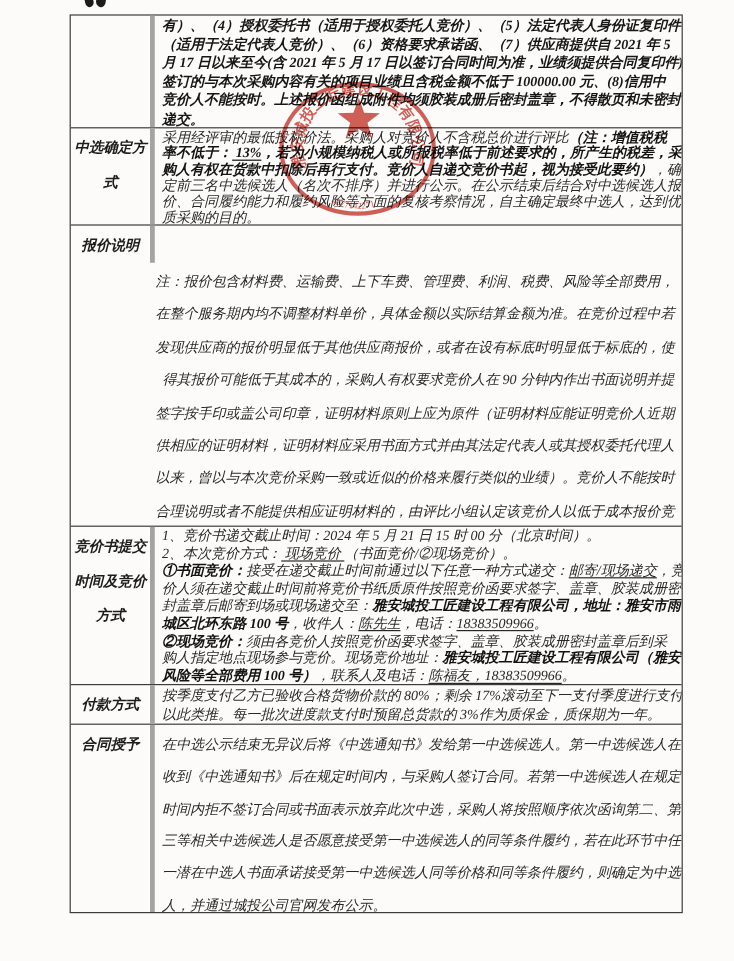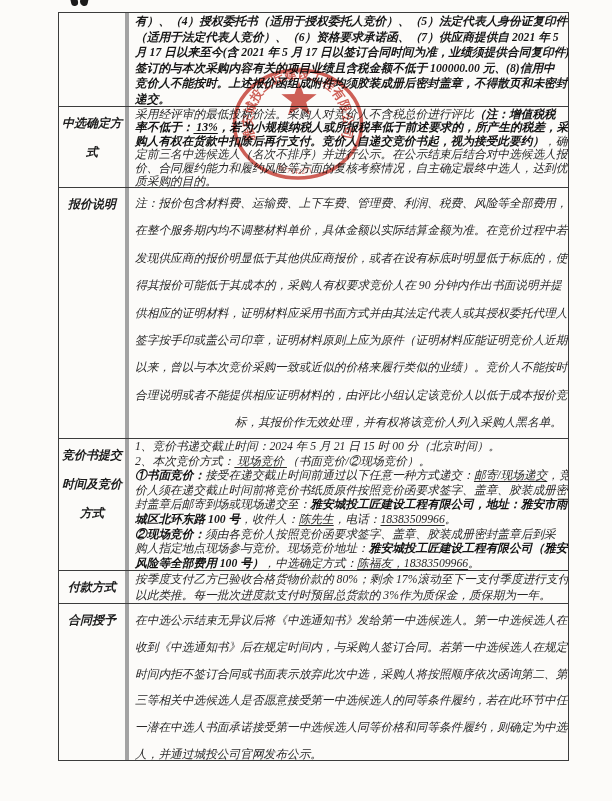--- a/index.html
+++ b/index.html
@@ -30,21 +30,21 @@
     font-size:11.7px;color:#282828;overflow:hidden;
   }
   .line{white-space:nowrap;}
   .b{font-weight:bold;color:#131313;}
   .u{text-decoration:underline;text-underline-offset:2px;}
   
   .row:nth-child(1){height:93px;}
   .row:nth-child(1) .content-cell{line-height:15.6px;font-weight:bold;color:#161616;}
   .row:nth-child(2){height:80px;}
   .row:nth-child(2) .content-cell{line-height:13.4px;}
-  .row:nth-child(3){height:250px;}
+  .row:nth-child(3){height:250px;flex-direction:column;}
   .row:nth-child(3) .content-cell{line-height:27.4px;padding-top:2px;text-align:right;}
   .row:nth-child(4){height:131px;}
   .row:nth-child(4) .content-cell{line-height:14.6px;}
   .row:nth-child(5){height:32px;}
   .row:nth-child(5) .content-cell{line-height:15.5px;}
   .row:nth-child(6){height:156px;}
   .row:nth-child(6) .content-cell{line-height:26.8px;padding-top:4px;}
   
   .stamp{
     position:absolute;left:228px;top:64px;width:141px;height:118px;
@@ -89,39 +89,39 @@
           <div class="line"><span>质采购的目的。</span></div>
         </div>
       </div>
       <div class="row">
         <div class="label-cell">报价说明</div>
         <div class="content-cell">
           <div class="line"><span>注：报价包含材料费、运输费、上下车费、管理费、利润、税费、风险等全部费用，</span></div>
           <div class="line"><span>在整个服务期内均不调整材料单价，具体金额以实际结算金额为准。在竞价过程中若</span></div>
           <div class="line"><span>发现供应商的报价明显低于其他供应商报价，或者在设有标底时明显低于标底的，使</span></div>
           <div class="line"><span>得其报价可能低于其成本的，采购人有权要求竞价人在 90 分钟内作出书面说明并提</span></div>
+          <div class="line"><span>签字按手印或盖公司印章，证明材料原则上应为原件（证明材料应能证明竞价人近期</span></div>
           <div class="line"><span>供相应的证明材料，证明材料应采用书面方式并由其法定代表人或其授权委托代理人</span></div>
-          <div class="line"><span>签字按手印或盖公司印章，证明材料原则上应为原件（证明材料应能证明竞价人近期</span></div>
           <div class="line"><span>以来，曾以与本次竞价采购一致或近似的价格来履行类似的业绩）。竞价人不能按时</span></div>
           <div class="line"><span>合理说明或者不能提供相应证明材料的，由评比小组认定该竞价人以低于成本报价竞</span></div>
           <div class="line"><span>标，其报价作无效处理，并有权将该竞价人列入采购人黑名单。</span></div>
         </div>
       </div>
       <div class="row">
         <div class="label-cell">竞价书提交时间及竞价方式</div>
         <div class="content-cell">
           <div class="line"><span>1、竞价书递交截止时间：2024 年 5 月 21 日 15 时 00 分（北京时间）。</span></div>
           <div class="line"><span>2、本次竞价方式：</span><span class="u"> 现场竞价 </span><span> （书面竞价/②现场竞价）。</span></div>
           <div class="line"><span class="b">①书面竞价：</span><span>接受在递交截止时间前通过以下任意一种方式递交：</span><span class="u">邮寄/现场递交</span><span>，竞</span></div>
           <div class="line"><span>价人须在递交截止时间前将竞价书纸质原件按照竞价函要求签字、盖章、胶装成册密</span></div>
           <div class="line"><span>封盖章后邮寄到场或现场递交至：</span><span class="b">雅安城投工匠建设工程有限公司，地址：雅安市雨</span></div>
           <div class="line"><span class="b">城区北环东路 100 号</span><span>，收件人：</span><span class="u">陈先生</span><span>，电话：</span><span class="u">18383509966</span><span>。</span></div>
           <div class="line"><span class="b">②现场竞价：</span><span>须由各竞价人按照竞价函要求签字、盖章、胶装成册密封盖章后到采</span></div>
           <div class="line"><span>购人指定地点现场参与竞价。现场竞价地址：</span><span class="b">雅安城投工匠建设工程有限公司（雅安</span></div>
-          <div class="line"><span class="b">风险等全部费用 100 号）</span><span>，中选确定方式：</span><span class="u">陈福友，18383509966</span><span>。</span></div>
+          <div class="line"><span class="b">风险等全部费用 100 号）</span><span>，联系人及电话：</span><span class="u">陈福友，18383509966</span><span>。</span></div>
         </div>
       </div>
       <div class="row">
         <div class="label-cell">付款方式</div>
         <div class="content-cell">
           <div class="line"><span>按季度支付乙方已验收合格货物价款的 80%；剩余 17%滚动至下一支付季度进行支付，</span></div>
           <div class="line"><span>以此类推。每一批次进度款支付时预留总货款的 3%作为质保金，质保期为一年。</span></div>
         </div>
       </div>
       <div class="row">

